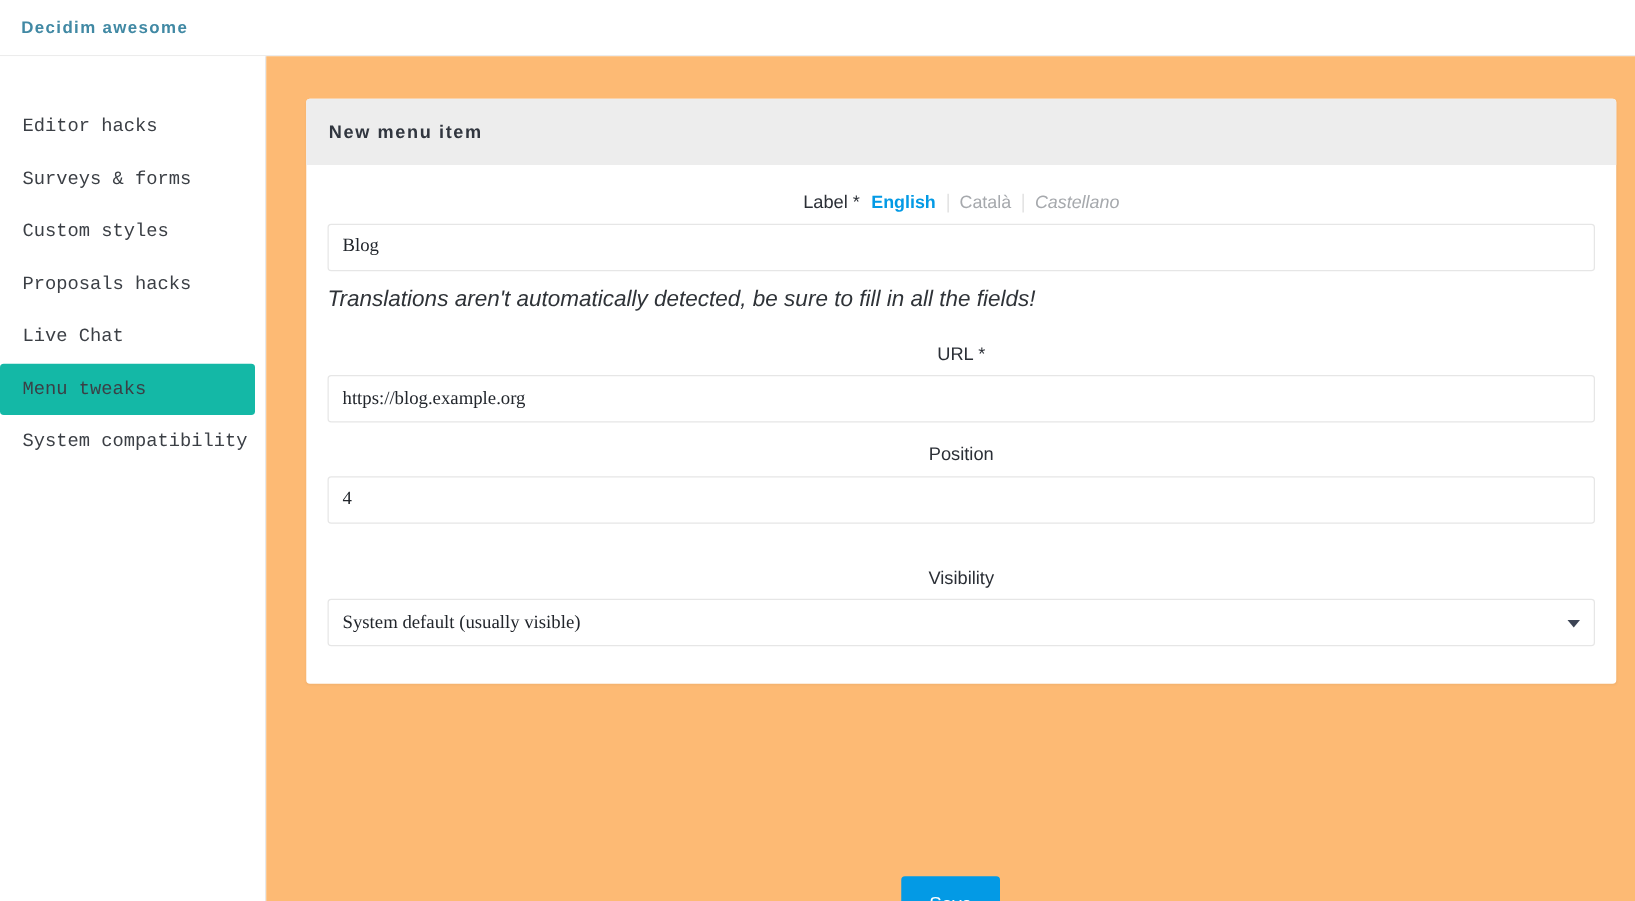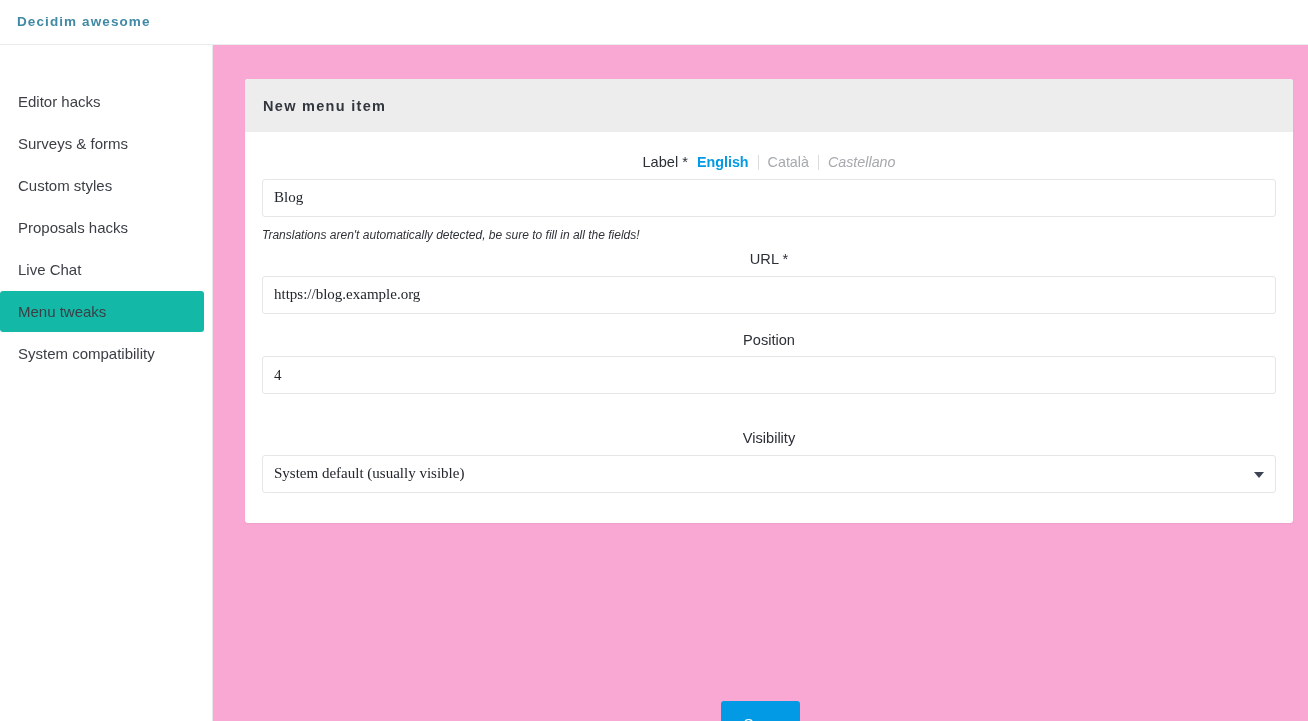--- a/index.html
+++ b/index.html
@@ -46,20 +46,21 @@
 
   
   .sidebar {
     position: absolute;
     top: 0; left: 0;
     width: 213px;
     height: 676px;
     background: #ffffff;
     border-right: 1px solid #e8e8e8;
     padding-top: 36px;
+    font-family: Liberation Mono, monospace;
   }
   .nav-item {
     display: block;
     height: 41px;
     line-height: 41px;
     margin: 0 8px 1px 0;
     padding-left: 18px;
     font-size: 15px;
     color: #3b3f45;
     border-radius: 3px;
@@ -70,21 +71,21 @@
   .nav-item.active {
     background: #14b8a6;
   }
 
   
   .content {
     position: absolute;
     top: 0; left: 213px;
     width: 1095px;
     height: 676px;
-    background: #f9a8d4;
+    background: #fdba74;
     overflow: hidden;
   }
 
   .card {
     position: absolute;
     top: 34px;
     left: 32px;
     width: 1048px;
     background: #ffffff;
     border-radius: 3px;
@@ -176,22 +177,22 @@
     right: 11px;
     top: 50%;
     margin-top: -2px;
     width: 0; height: 0;
     border-left: 5px solid transparent;
     border-right: 5px solid transparent;
     border-top: 6px solid #3c4454;
   }
 
   .help {
-    margin: 11px 0 0 0;
-    font-size: 12px;
+    margin: 11px 0 17px 0;
+    font-size: 18px;
     font-style: italic;
     color: #2f3338;
     line-height: 1.3;
   }
 
   .gap-18 { height: 18px; }
   .gap-8  { height: 8px; }
 
   .actions {
     position: absolute;

